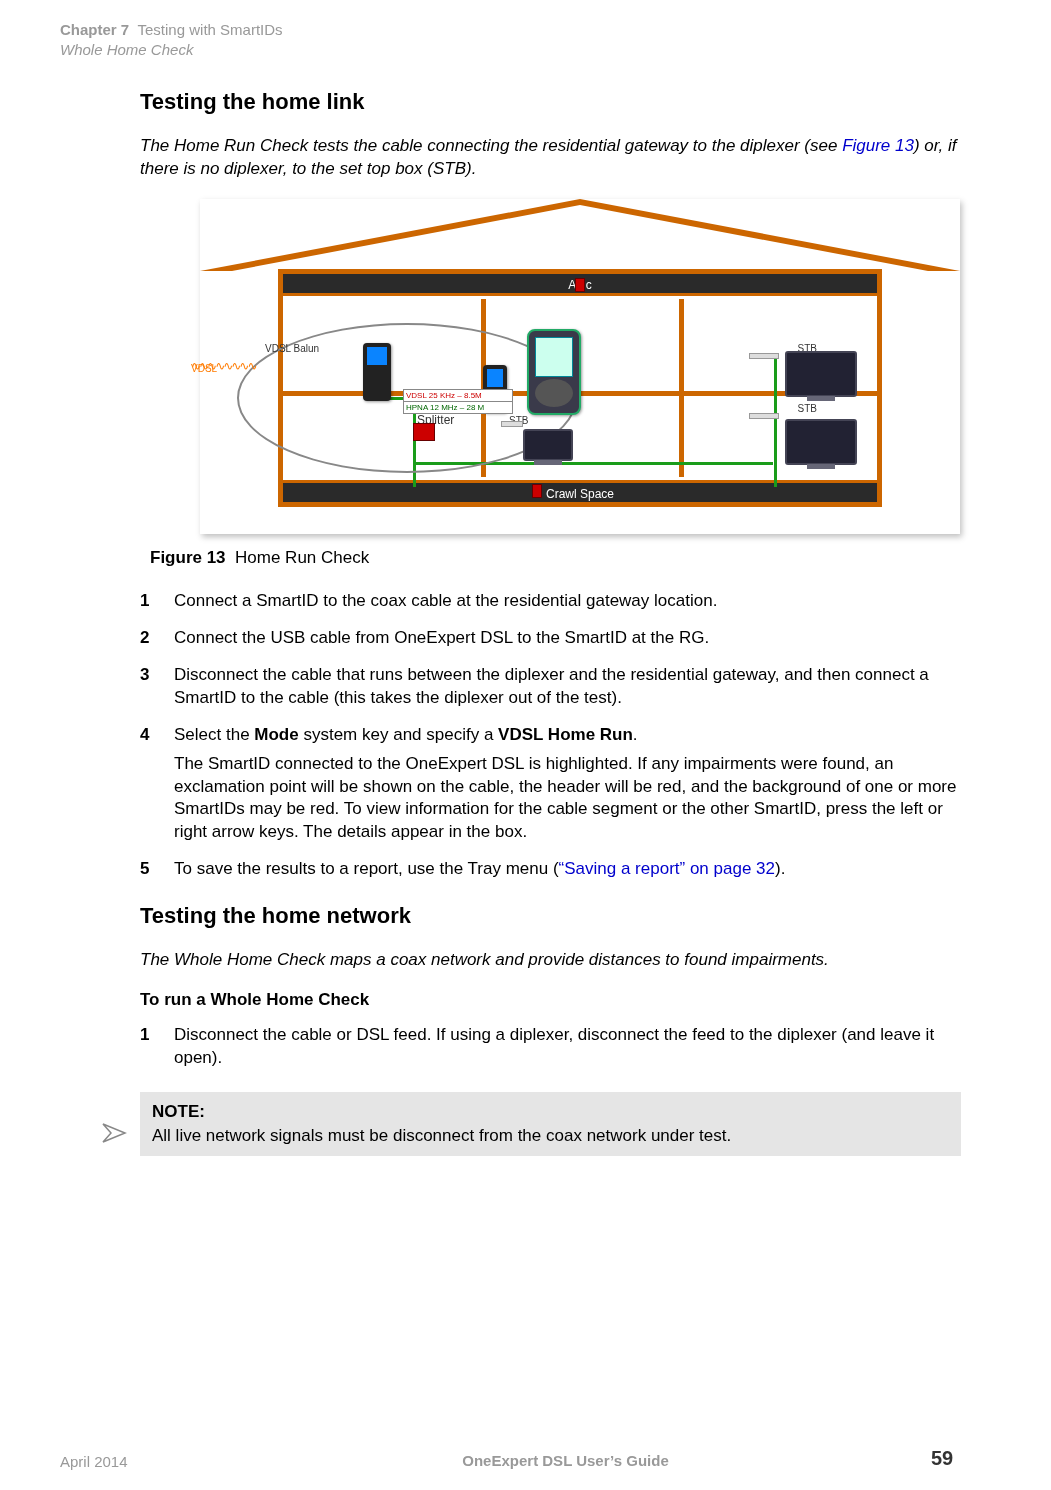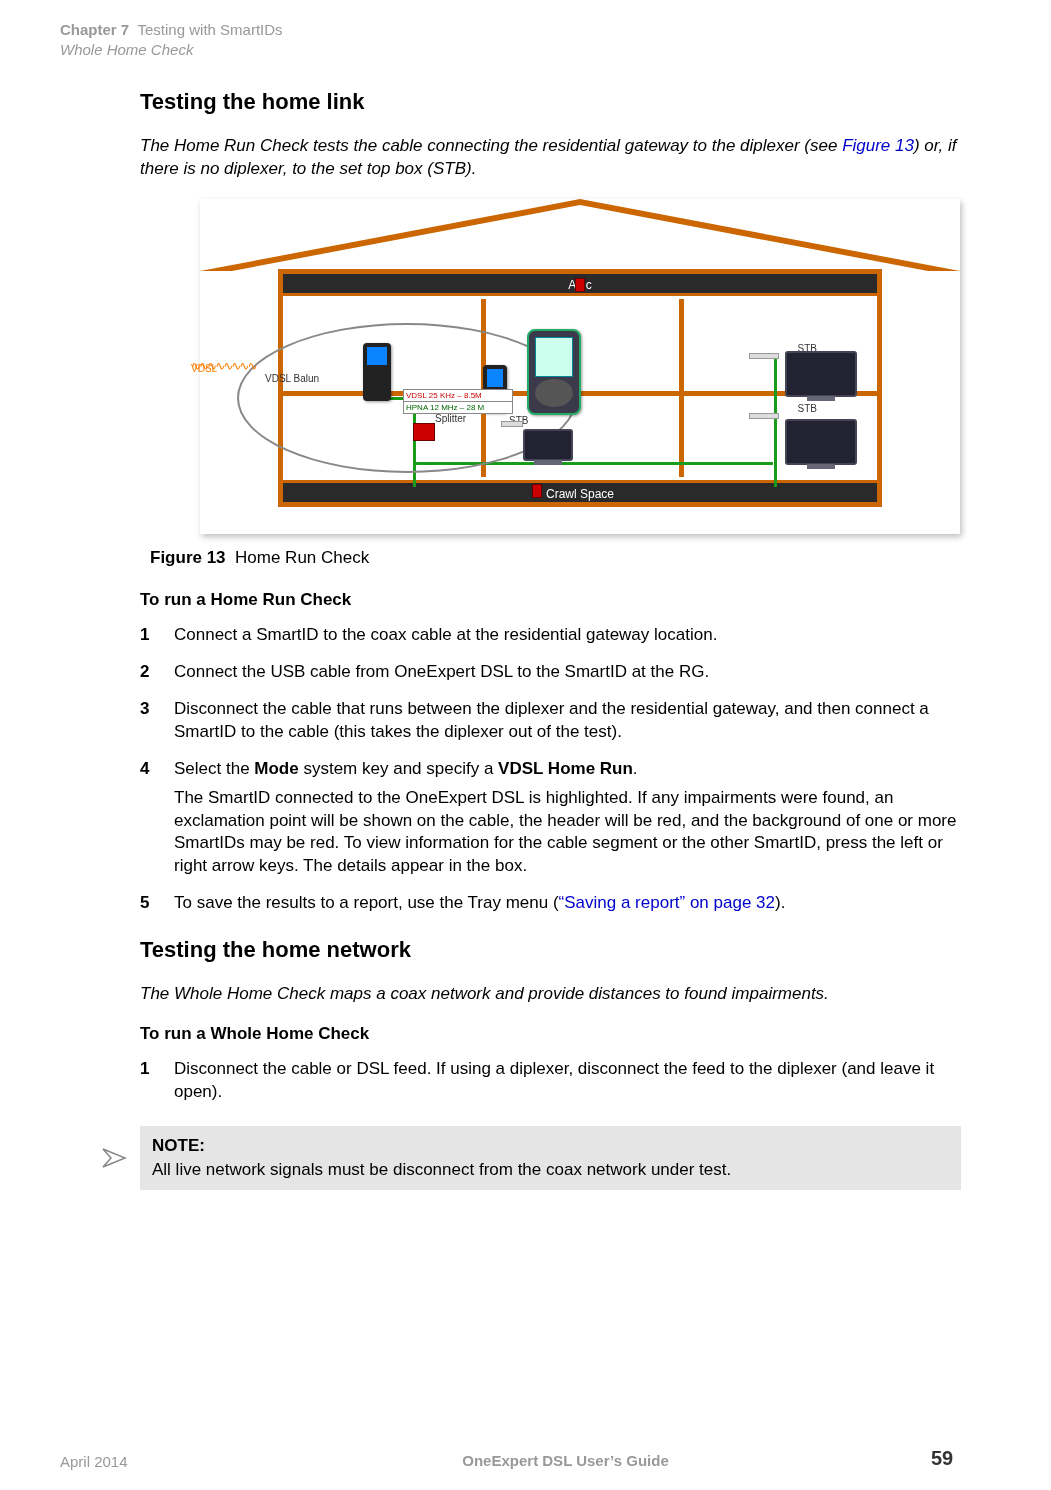--- a/index.html
+++ b/index.html
@@ -128,21 +128,21 @@
   }
   .vdsl-lbl {
     position: absolute; top: 64px; left: -92px;
     font-size: 10px; color: #ff7b00; z-index:6;
   }
   .vdsl-zig {
     position: absolute; top: 60px; left: -92px; width: 70px; height: 14px;
     color:#ff7b00; font-size:12px; letter-spacing:-2px; z-index:6; overflow:hidden;
   }
   .balun-lbl {
-    position: absolute; top: 74px; left: -18px;
+    position: absolute; top: 44px; left: -18px;
     font-size: 10px; color:#333; z-index:6; line-height:1.1;
   }
   .device {
     position: absolute; background:#222; border-radius:4px; z-index:7;
     box-shadow: 1px 1px 3px rgba(0,0,0,0.4);
   }
   .smartid1 { top: 44px; left: 80px; width: 28px; height: 58px; }
   .smartid2 { top: 66px; left: 200px; width: 24px; height: 48px; }
   .tester {
     top: 30px; left: 244px; width: 54px; height: 86px;
@@ -178,33 +178,33 @@
     content:""; position:absolute; bottom:-6px; left:50%; transform:translateX(-50%);
     width:28px; height:5px; background:#667;
   }
   .tv1 { top: 52px; right: 20px; }
   .tv2 { top: 120px; right: 20px; }
   .tv3 { top: 130px; left: 240px; width:50px; height:32px; }
   .mini-stb { position:absolute; width:30px; height:6px; background:#ddd; border:1px solid #999; z-index:6; }
   .ms1 { top: 54px; right: 98px; }
   .ms2 { top: 114px; right: 98px; }
   .ms3 { top: 122px; left: 218px; width:22px; }
-  .splitter-lbl { position:absolute; top: 114px; left: 152px; font-size:10px; color:#333; z-index:7; }
+  .splitter-lbl { position:absolute; top: 114px; left: 134px; font-size:12px; color:#333; z-index:7; }
   .splitter-box { position:absolute; top:124px; left:130px; width:22px; height:18px; background:#c00; border:1px solid #600; z-index:7; }
   .green-wire {
     position:absolute; background:#1a9c1a; z-index:4;
   }
   .gw1 { top: 98px; left: 100px; width: 100px; height: 3px; } 
   .gw2 { top: 98px; left: 130px; width: 3px; height: 90px; }  
   .gw3 { bottom: 12px; left: 130px; width: 360px; height: 3px; } 
   .gw4 { top: 98px; right: 100px; width: 3px; height: 90px; }
   .gw5 { top: 54px; right: 100px; width: 3px; height: 44px; }
 
   
-  .note-row { display:flex; align-items:center; margin-left:-46px; margin-top: 8px; }
+  .note-row { display:flex; align-items:flex-end; margin-left:-46px; margin-top: 8px; }
   .note-icon {
     width: 40px; height: 46px; flex-shrink:0; margin-right: 6px;
     display:flex; align-items:center; justify-content:center;
   }
   .note-icon svg { width: 30px; height: 30px; }
   .note-box {
     flex: 1;
     background: #e5e5e5;
     padding: 8px 12px;
     font-size: 17px;
@@ -299,21 +299,20 @@
           <div class="splitter-lbl">Splitter</div>
           <div class="splitter-box"></div>
         </div>
       </div>
     </div>
     <div class="figure-caption">
       <b>Figure 13</b>&nbsp;&nbsp;<span>Home Run Check</span>
     </div>
   </div>
 
-  <h3 class="sub-heading">To run a Home Run Check</h3>
 
   <ol class="steps">
     <li>
       <span class="num">1</span>
       <span class="txt">Connect a SmartID to the coax cable at the residential gateway location.</span>
     </li>
     <li>
       <span class="num">2</span>
       <span class="txt">Connect the USB cable from OneExpert DSL to the SmartID at the RG.</span>
     </li>

